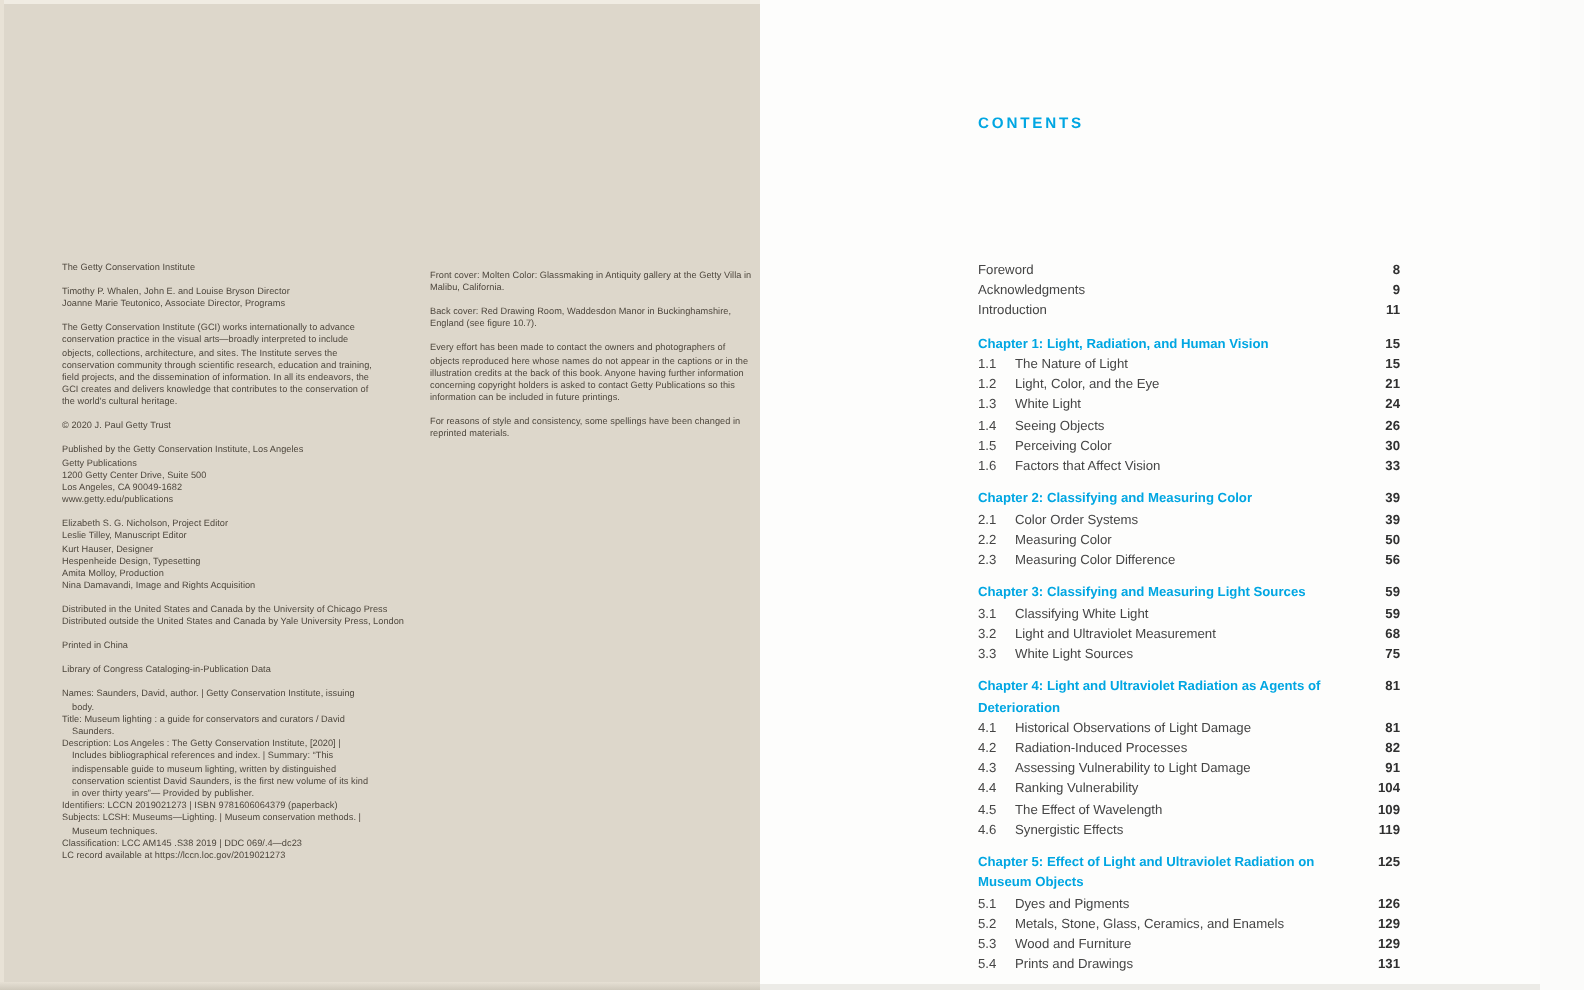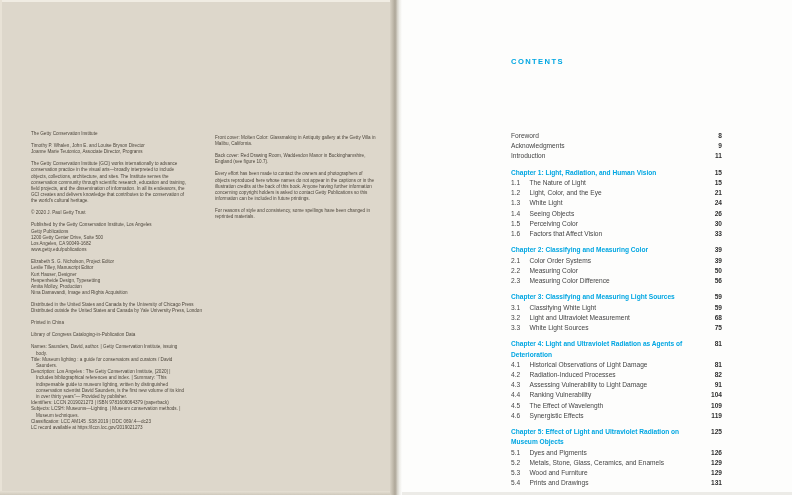--- a/index.html
+++ b/index.html
@@ -47,21 +47,21 @@
   
   .gutter{
     position:absolute;left:390px;top:0;width:12px;height:495px;
     background:linear-gradient(to right,
       #d8d2c5 0%, #c3bcae 22%, #b2ab9d 38%, #b5aea1 48%,
       #d6d3ca 62%, #efeeea 80%, #fdfdfc 100%);
   }
 
   
   .page-right{
-    position:absolute;left:402px;top:0;width:390px;height:495px;
+    position:absolute;left:380px;top:0;width:390px;height:495px;
     background:#fdfdfc;
   }
   .page-right::after{ 
     content:"";position:absolute;left:0;bottom:0;width:100%;height:3px;
     background:#ecebe7;
   }
   .toc-heading{
     position:absolute;left:109px;top:57px;margin:0;
     font-size:7.6px;font-weight:bold;letter-spacing:1.4px;
     color:var(--accent);

